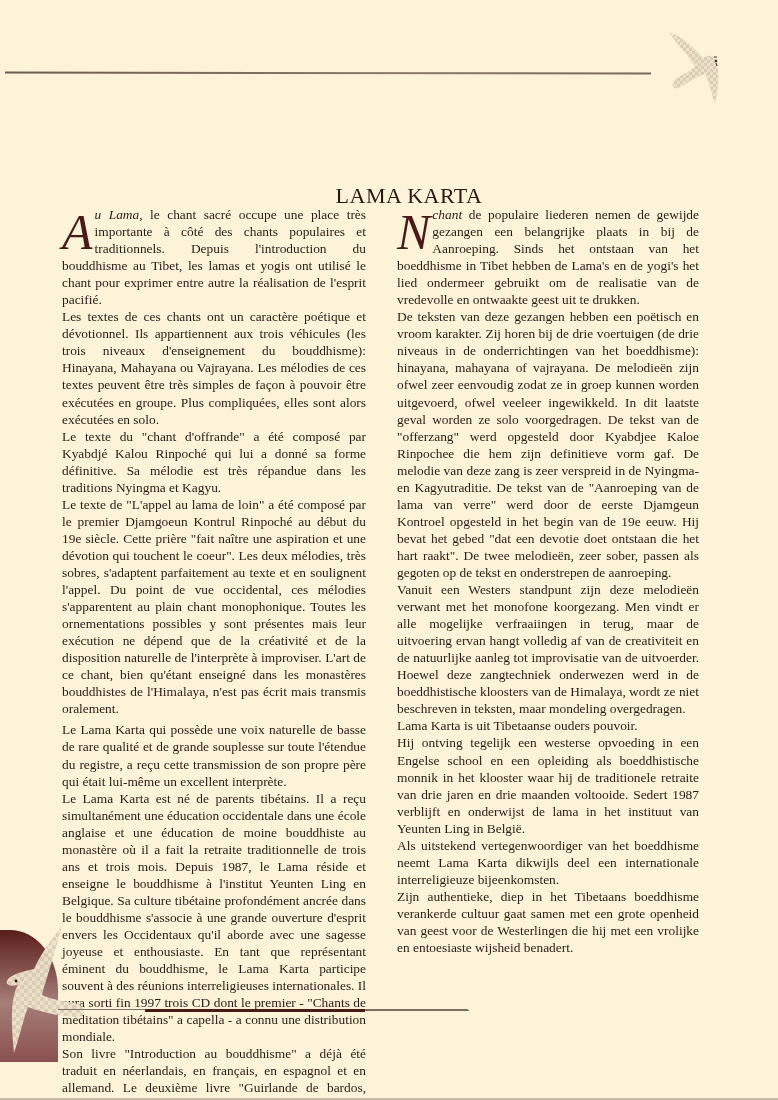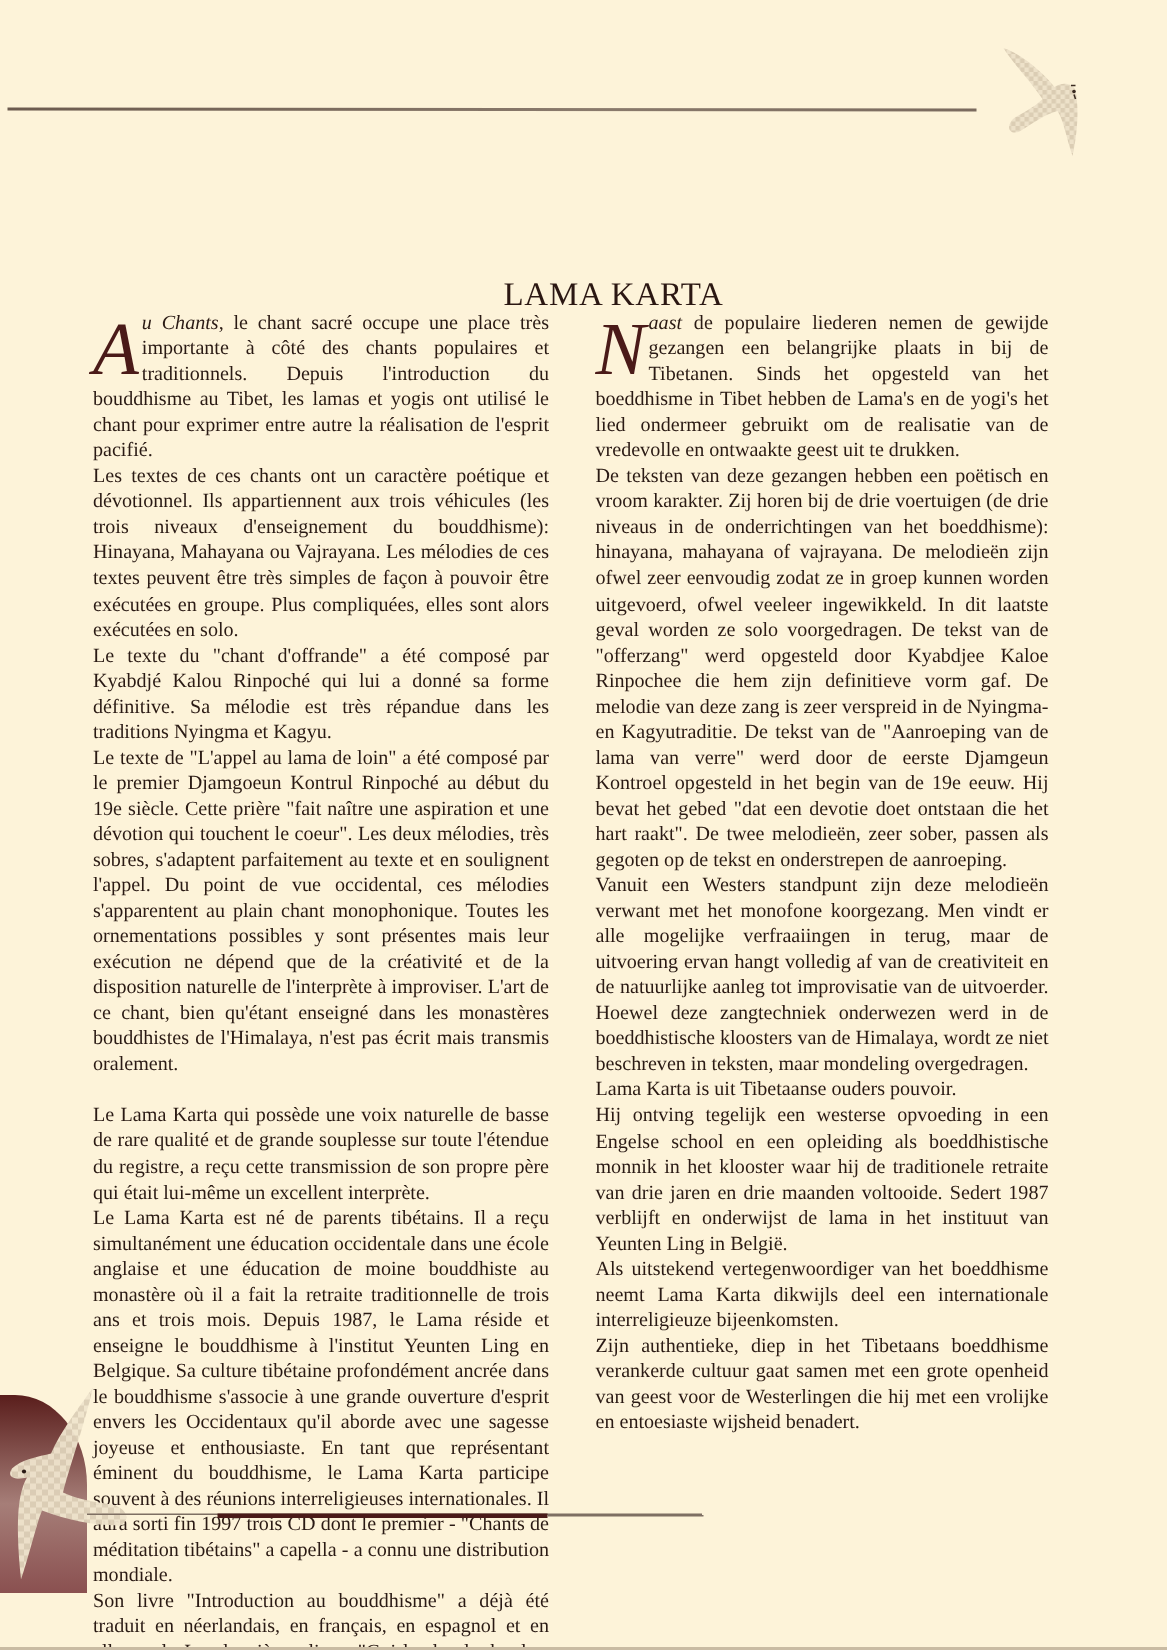--- a/index.html
+++ b/index.html
@@ -23,21 +23,21 @@
     font-family: "Liberation Serif", serif; font-weight: normal; padding-left: 20px;
   }
   .col {
     position: absolute; top: 206px; width: 304px;
     font-size: 13.4px; line-height: 17.05px; text-align: justify;
     hyphens: manual;
   }
   .col.left { left: 62px; }
   .col.right { left: 397px; width: 302px; }
   .col p { margin: 0; }
-  .col p.gap { margin-top: 17px; }
+  .col p.gap { margin-top: 4px; }
   .dropcap {
     float: left; font-size: 50px; line-height: 40px; font-style: italic;
     color: #4a1a18; margin: 4px 2px 0 0; padding-top: 2px;
     font-family: "Liberation Serif", serif;
   }
   .lead-italic { font-style: italic; }
   .bottom-rule-thin {
     position: absolute; left: 58px; top: 1009px; width: 410px; height: 1px;
     background: #7e6f63;
   }
@@ -77,33 +77,33 @@
   </defs>
   <path d="M4 2 C16 6 30 18 38 28 C44 24 50 26 52 30 C54 40 54 56 50 74 C46 62 44 50 40 44 C32 46 24 52 14 58 C6 60 6 52 12 48 C20 44 26 40 30 36 C22 24 10 12 4 2 Z" fill="url(#chk1)" opacity="0.95"></path>
   <circle cx="51" cy="31" r="1.2" fill="#3a2a20"></circle>
   <path d="M49 27 l3 0 M51 33 l1 3" stroke="#3a2a20" stroke-width="1"></path>
 </svg>
 
 <h1 class="title">LAMA KARTA</h1>
 
 <div class="col left">
   <p>
-    <span class="dropcap">A</span><span class="lead-italic">u Chants</span><span>, le chant sacré occupe une place très importante à côté des chants populaires et traditionnels. Depuis l'introduction du bouddhisme au Tibet, les lamas et yogis ont utilisé le chant pour exprimer entre autre la réalisation de l'esprit pacifié.</span>
+    <span class="dropcap">A</span><span class="lead-italic">u Lama</span><span>, le chant sacré occupe une place très importante à côté des chants populaires et traditionnels. Depuis l'introduction du bouddhisme au Tibet, les lamas et yogis ont utilisé le chant pour exprimer entre autre la réalisation de l'esprit pacifié.</span>
   </p>
   <p>Les textes de ces chants ont un caractère poétique et dévotionnel. Ils appartiennent aux trois véhicules (les trois niveaux d'enseignement du bouddhisme): Hinayana, Mahayana ou Vajrayana. Les mélodies de ces textes peuvent être très simples de façon à pouvoir être exécutées en groupe. Plus compliquées, elles sont alors exécutées en solo.</p>
   <p>Le texte du "chant d'offrande" a été composé par Kyabdjé Kalou Rinpoché qui lui a donné sa forme définitive. Sa mélodie est très répandue dans les traditions Nyingma et Kagyu.</p>
   <p>Le texte de "L'appel au lama de loin" a été composé par le premier Djamgoeun Kontrul Rinpoché au début du 19e siècle. Cette prière "fait naître une aspiration et une dévotion qui touchent le coeur". Les deux mélodies, très sobres, s'adaptent parfaitement au texte et en soulignent l'appel. Du point de vue occidental, ces mélodies s'apparentent au plain chant monophonique. Toutes les ornementations possibles y sont présentes mais leur exécution ne dépend que de la créativité et de la disposition naturelle de l'interprète à improviser. L'art de ce chant, bien qu'étant enseigné dans les monastères  bouddhistes de l'Himalaya, n'est pas écrit mais transmis oralement.</p>
   <p class="gap">Le Lama Karta qui possède une voix naturelle de basse de rare qualité et de grande souplesse sur toute l'étendue du registre, a reçu cette transmission de son propre père qui était lui-même un excellent interprète.</p>
   <p>Le Lama Karta est né de parents tibétains. Il a reçu simultanément une éducation occidentale dans une école anglaise et une éducation de moine bouddhiste au monastère où il a fait la retraite traditionnelle de trois ans et trois mois. Depuis 1987, le Lama réside et enseigne le bouddhisme à l'institut Yeunten Ling en Belgique. Sa culture tibétaine profondément ancrée dans le bouddhisme s'associe à une grande ouverture d'esprit envers les Occidentaux qu'il aborde avec une sagesse joyeuse et enthousiaste. En tant que représentant éminent du  bouddhisme, le Lama Karta participe souvent à des réunions interreligieuses internationales. Il aura sorti fin 1997 trois CD dont le premier - "Chants de méditation tibétains" a capella - a connu une distribution mondiale.</p>
   <p>Son livre "Introduction au bouddhisme" a déjà été traduit en néerlandais, en français, en espagnol et en allemand. Le deuxième livre "Guirlande de bardos, réflexions sur la vie, le rêve, la méditation, la mort et la naissance" vient de sortir.</p>
 </div>
 
 <div class="col right">
   <p>
-    <span class="dropcap">N</span><span class="lead-italic">aast</span><span> de populaire liederen nemen de gewijde gezangen een belangrijke plaats in bij de Tibetanen. Sinds het opgesteld van het boeddhisme in Tibet hebben de Lama's en de yogi's het lied ondermeer gebruikt om de realisatie van de vredevolle en ontwaakte geest uit te drukken.</span>
+    <span class="dropcap">N</span><span class="lead-italic">chant</span><span> de populaire liederen nemen de gewijde gezangen een belangrijke plaats in bij de Aanroeping. Sinds het ontstaan van het boeddhisme in Tibet hebben de Lama's en de yogi's het lied ondermeer gebruikt om de realisatie van de vredevolle en ontwaakte geest uit te drukken.</span>
   </p>
   <p>De teksten van deze gezangen hebben een poëtisch en vroom karakter. Zij horen bij de drie voertuigen (de drie niveaus in de onderrichtingen van het boeddhisme): hinayana, mahayana of vajrayana. De melodieën zijn ofwel zeer eenvoudig zodat ze in groep kunnen worden uitgevoerd, ofwel veeleer ingewikkeld. In dit laatste geval worden ze solo voorgedragen. De tekst van de "offerzang" werd opgesteld door Kyabdjee Kaloe Rinpochee die hem zijn definitieve vorm gaf. De melodie van deze zang is zeer verspreid in de Nyingma- en Kagyutraditie. De tekst van de "Aanroeping van de lama van verre" werd door de eerste Djamgeun Kontroel opgesteld in het begin van de 19e eeuw. Hij bevat het gebed "dat een devotie doet ontstaan die het hart raakt". De twee melodieën, zeer sober, passen als gegoten op de tekst en onderstrepen de aanroeping.</p>
   <p>Vanuit een Westers standpunt zijn deze melodieën verwant met het monofone koorgezang. Men vindt er alle mogelijke verfraaiingen in terug, maar de uitvoering ervan hangt volledig af van de creativiteit en de natuurlijke aanleg tot improvisatie van de uitvoerder. Hoewel deze zangtechniek onderwezen werd in de boeddhistische kloosters van de Himalaya, wordt ze niet beschreven in teksten, maar mondeling overgedragen.</p>
   <p>Lama Karta is uit Tibetaanse ouders pouvoir.</p>
   <p>Hij ontving tegelijk een westerse opvoeding in een Engelse school en een opleiding als boeddhistische monnik in het klooster waar hij de traditionele retraite van drie jaren en drie maanden voltooide. Sedert 1987 verblijft en onderwijst de lama in het instituut van Yeunten Ling in België.</p>
   <p>Als uitstekend vertegenwoordiger van het boeddhisme neemt Lama Karta dikwijls deel een internationale interreligieuze bijeenkomsten.</p>
   <p>Zijn authentieke, diep in het Tibetaans boeddhisme verankerde cultuur gaat samen met een grote openheid van geest voor de Westerlingen die hij met een vrolijke en entoesiaste wijsheid benadert.</p>
 </div>
 
 <div class="corner-block"></div>

